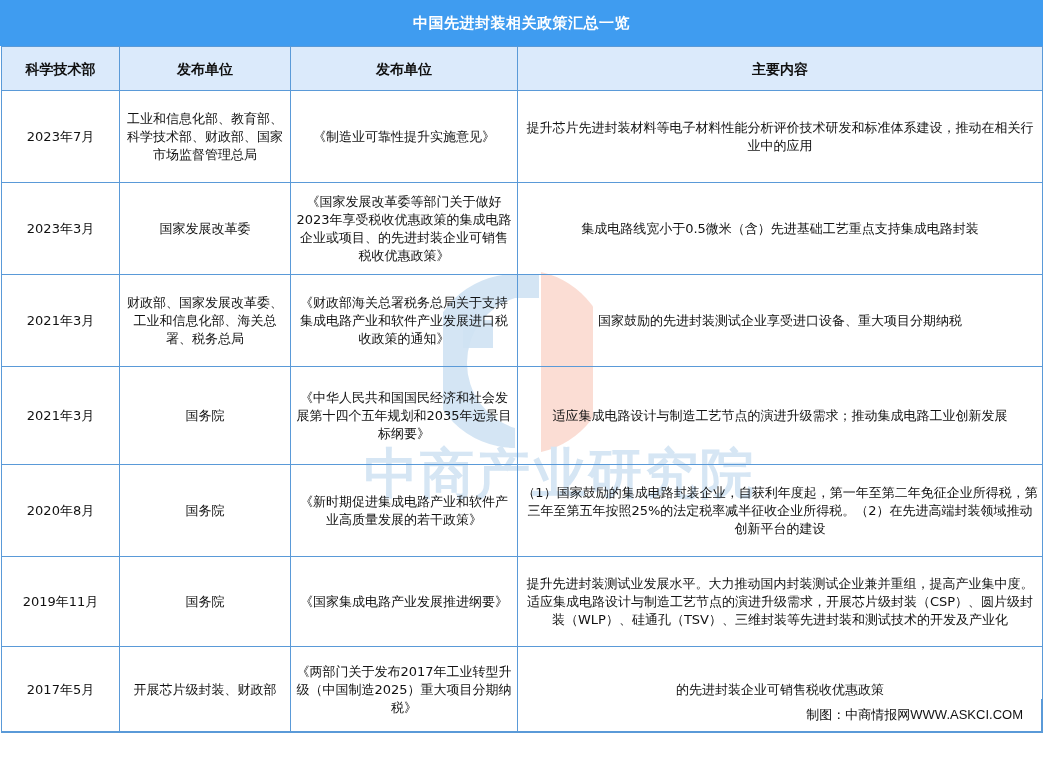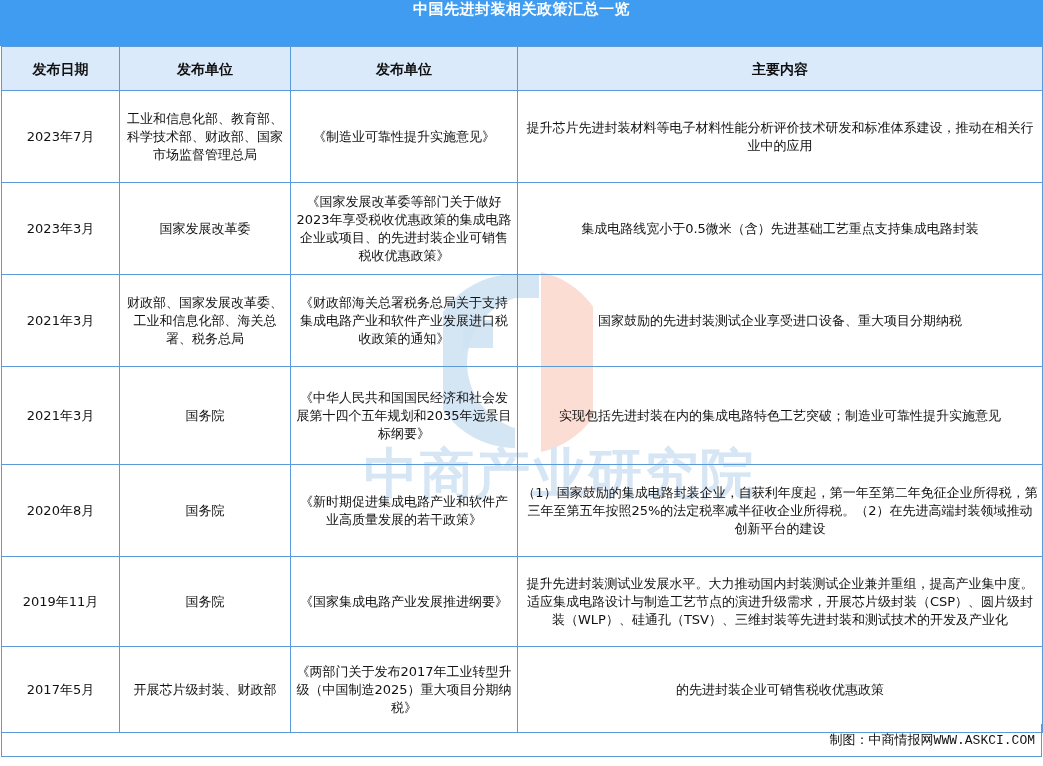--- a/index.html
+++ b/index.html
@@ -1,31 +1,31 @@
 <!DOCTYPE html>
 <html><head>
 <meta charset="utf-8">
 <style>
   html, body { margin: 0; padding: 0; background: #ffffff; }
   body { width: 1043px; height: 766px; position: relative; overflow: hidden;
          font-family: "DejaVu Sans", "Liberation Sans", sans-serif; color: #111; }
   .title-bar { position: absolute; left: 0; top: 0; width: 1043px; height: 46px;
                background: #3f9cf0; color: #ffffff; font-size: 15px; font-weight: bold;
-               display: flex; align-items: flex-start; justify-content: center; letter-spacing: 0.5px; }
+               display: flex; align-items: center; justify-content: center; letter-spacing: 0.5px; }
   table.policy { position: absolute; left: 1px; top: 46px; width: 1041px;
                  border-collapse: collapse; table-layout: fixed; z-index: 2; }
   table.policy th, table.policy td { border: 1px solid #5a9ad8; text-align: center;
                  vertical-align: middle; font-size: 13px; line-height: 18px; padding: 0 3px; }
   table.policy th { background: #dbeafb; height: 43px; font-weight: bold; font-size: 14px; }
   table.policy td { background: transparent; }
   col.c1 { width: 118px; } col.c2 { width: 171px; } col.c3 { width: 227px; } col.c4 { width: 525px; }
-  .footer { position: absolute; left: 1px; top: 724px; width: 1041px; height: 33px;
+  .footer { position: absolute; left: 1px; top: 699px; width: 1041px; height: 33px;
             border: 1px solid #5a9ad8; border-top: none; box-sizing: border-box;
             display: flex; align-items: center; justify-content: flex-end;
-            padding-right: 6px; font-size: 13px; font-family: Liberation Mono, monospace; z-index: 2; }
+            padding-right: 18px; font-size: 13px; font-family: Liberation Sans, sans-serif; z-index: 2; }
   .wm { position: absolute; z-index: 1; pointer-events: none; }
   .wm-arc { left: 443px; top: 268px; width: 150px; height: 190px; }
   .wm-text { left: 352px; top: 438px; font-size: 54px; font-weight: bold; color: #d6e6f4;
              letter-spacing: 2px; white-space: nowrap; margin-left: 12px; }
   .tbody-bg { position:absolute; left:1px; top:90px; width:1041px; height:642px; background:#ffffff; z-index:0; }
 </style>
 </head>
 <body>
 
 <div class="tbody-bg"></div>
@@ -43,21 +43,21 @@
 
 <table class="policy">
   <colgroup>
       <col class="c1">
       <col class="c2">
       <col class="c3">
       <col class="c4">
     </colgroup>
   <thead>
     <tr>
-      <th>发布日期</th>
+      <th>科学技术部</th>
       <th>发布单位</th>
       <th>发布单位</th>
       <th>主要内容</th>
     </tr>
   </thead>
   <tbody>
     <tr style="height:92px">
       <td>2023年7月</td>
       <td>工业和信息化部、教育部、科学技术部、财政部、国家市场监督管理总局</td>
       <td>《制造业可靠性提升实施意见》</td>
@@ -72,21 +72,21 @@
     <tr style="height:92px">
       <td>2021年3月</td>
       <td>财政部、国家发展改革委、工业和信息化部、海关总署、税务总局</td>
       <td>《财政部海关总署税务总局关于支持集成电路产业和软件产业发展进口税收政策的通知》</td>
       <td>国家鼓励的先进封装测试企业享受进口设备、重大项目分期纳税</td>
     </tr>
     <tr style="height:98px">
       <td>2021年3月</td>
       <td>国务院</td>
       <td>《中华人民共和国国民经济和社会发展第十四个五年规划和2035年远景目标纲要》</td>
-      <td>实现包括先进封装在内的集成电路特色工艺突破；制造业可靠性提升实施意见</td>
+      <td>适应集成电路设计与制造工艺节点的演进升级需求；推动集成电路工业创新发展</td>
     </tr>
     <tr style="height:92px">
       <td>2020年8月</td>
       <td>国务院</td>
       <td>《新时期促进集成电路产业和软件产业高质量发展的若干政策》</td>
       <td>（1）国家鼓励的集成电路封装企业，自获利年度起，第一年至第二年免征企业所得税，第三年至第五年按照25%的法定税率减半征收企业所得税。（2）在先进高端封装领域推动创新平台的建设</td>
     </tr>
     <tr style="height:90px">
       <td>2019年11月</td>
       <td>国务院</td>

